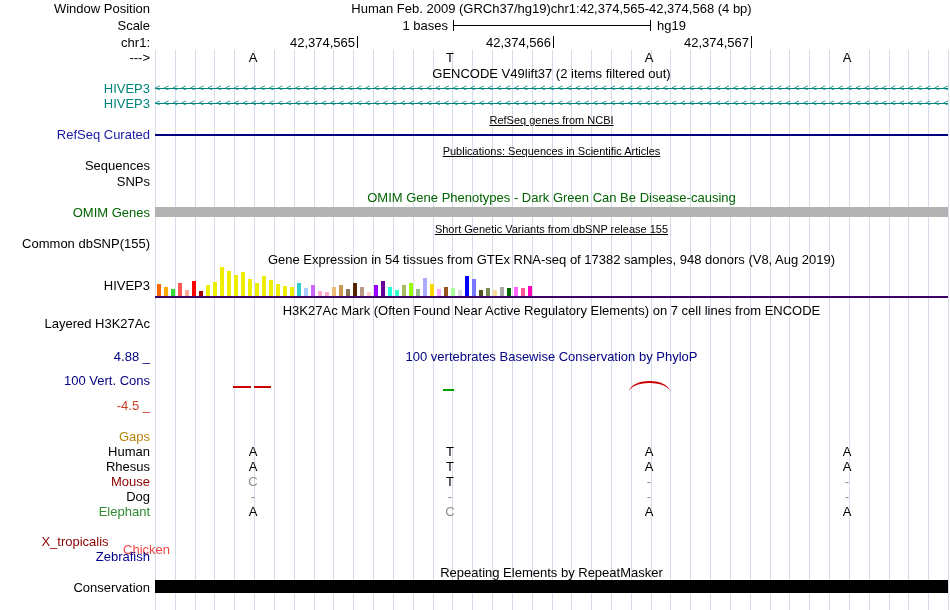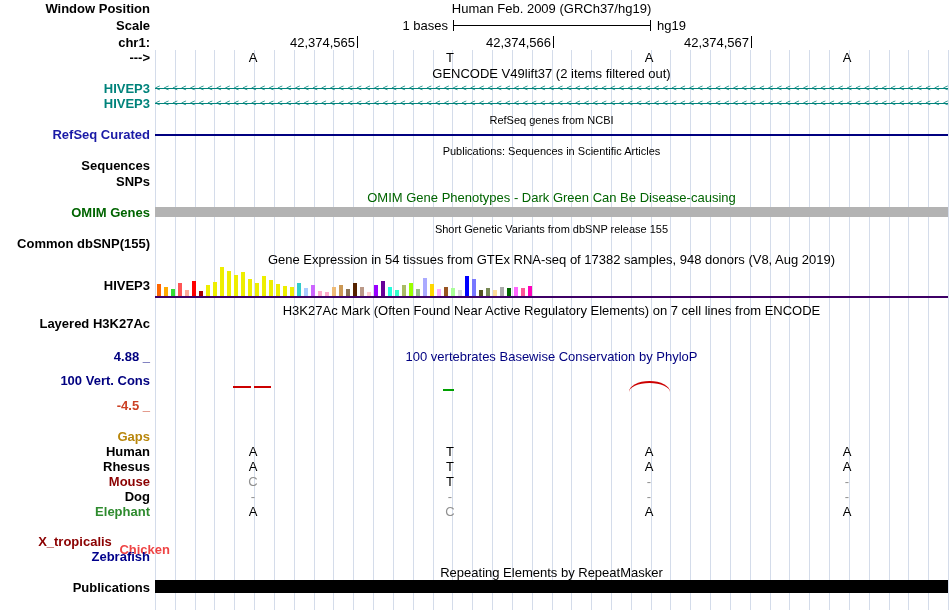--- a/index.html
+++ b/index.html
@@ -1,41 +1,42 @@
 <!DOCTYPE html>
 <html><head>
 <meta charset="utf-8">
 <style>
   html,body{margin:0;padding:0;background:#fff;}
   #page{position:relative;width:950px;height:610px;background:#fff;overflow:hidden;
         font-family:"Liberation Sans",sans-serif;color:#000;}
   .gridlines{position:absolute;left:155px;top:50px;width:794px;height:560px;
     background-image:repeating-linear-gradient(to right,#d4dcea 0,#d4dcea 1px,transparent 1px,transparent 19.825px);}
-  .lbl{position:absolute;left:0;width:150px;text-align:right;font-size:13px;line-height:15px;white-space:nowrap;color:#000;font-weight:bold;}
+  .lbl{position:absolute;left:0;width:150px;text-align:right;font-size:13px;line-height:15px;white-space:nowrap;color:#000;}
   .ct{position:absolute;left:155px;width:793px;text-align:center;font-size:13px;line-height:15px;white-space:nowrap;color:#000;}
-  .ct.small{font-size:11px;}
+  .ct.small{font-size:11px;text-decoration:underline;}
   .ct.flex{display:flex;justify-content:center;}
   .abs{position:absolute;font-size:13px;line-height:15px;white-space:nowrap;}
   .tick{position:absolute;width:1px;height:12px;background:#000;}
   .base{position:absolute;width:20px;text-align:center;font-size:13px;line-height:15px;}
   .generow{position:absolute;left:155px;width:793px;height:15px;overflow:hidden;color:#00837b;
     font-size:9px;line-height:15px;letter-spacing:3.5px;white-space:nowrap;
     background:linear-gradient(#00837b,#00837b) 0 7px/100% 1px no-repeat;}
   .gtex-bar{position:absolute;bottom:0;width:4px;}
 </style>
 </head>
 <body>
 
 <div id="page">
 
   <div class="gridlines"></div>
 
   <div class="lbl" style="top:1px">Window Position</div>
   <div class="ct flex" style="top:1px">
     <span>Human Feb. 2009 (GRCh37/hg19)</span>
+    <span>chr1:42,374,565-42,374,568 (4 bp)</span>
   </div>
 
   <div class="lbl" style="top:18px">Scale</div>
   <div class="abs" style="top:18px;left:378px;width:70px;text-align:right">1 bases</div>
   <div style="position:absolute;left:453px;top:20px;width:196px;height:11px;border-left:1px solid #000;border-right:1px solid #000;background:linear-gradient(#000,#000) 0 50%/100% 1px no-repeat"></div>
   <div class="abs" style="top:18px;left:657px">hg19</div>
 
   <div class="lbl" style="top:35px">chr1:</div>
   <div class="abs" style="top:35px;left:252px;width:103px;text-align:right">42,374,565</div>
   <div class="tick" style="left:357px;top:36px"></div>
@@ -171,16 +172,16 @@
       <div class="base" style="left: 243px; top: 504px; color: rgb(0, 0, 0);">A</div>
       <div class="base" style="left: 440px; top: 504px; color: rgb(144, 144, 144);">C</div>
       <div class="base" style="left: 639px; top: 504px; color: rgb(0, 0, 0);">A</div>
       <div class="base" style="left: 837px; top: 504px; color: rgb(0, 0, 0);">A</div>
       <div class="lbl" style="top: 542px; color: #ef4444; margin-left: 20px;">Chicken</div>
       <div class="lbl" style="top: 534px; color: rgb(139, 0, 0); text-align: center;">X_tropicalis</div>
       <div class="lbl" style="top: 549px; color: rgb(0, 0, 139);">Zebrafish</div>
     </div>
 
   <div class="ct" style="top:565px">Repeating Elements by RepeatMasker</div>
-  <div class="lbl" style="top:580px">Publications</div>
+  <div class="lbl" style="top:580px">Conservation</div>
   <div style="position:absolute;left:155px;top:580px;width:793px;height:13px;background:#000"></div>
 
 </div>
 
 </body></html>

